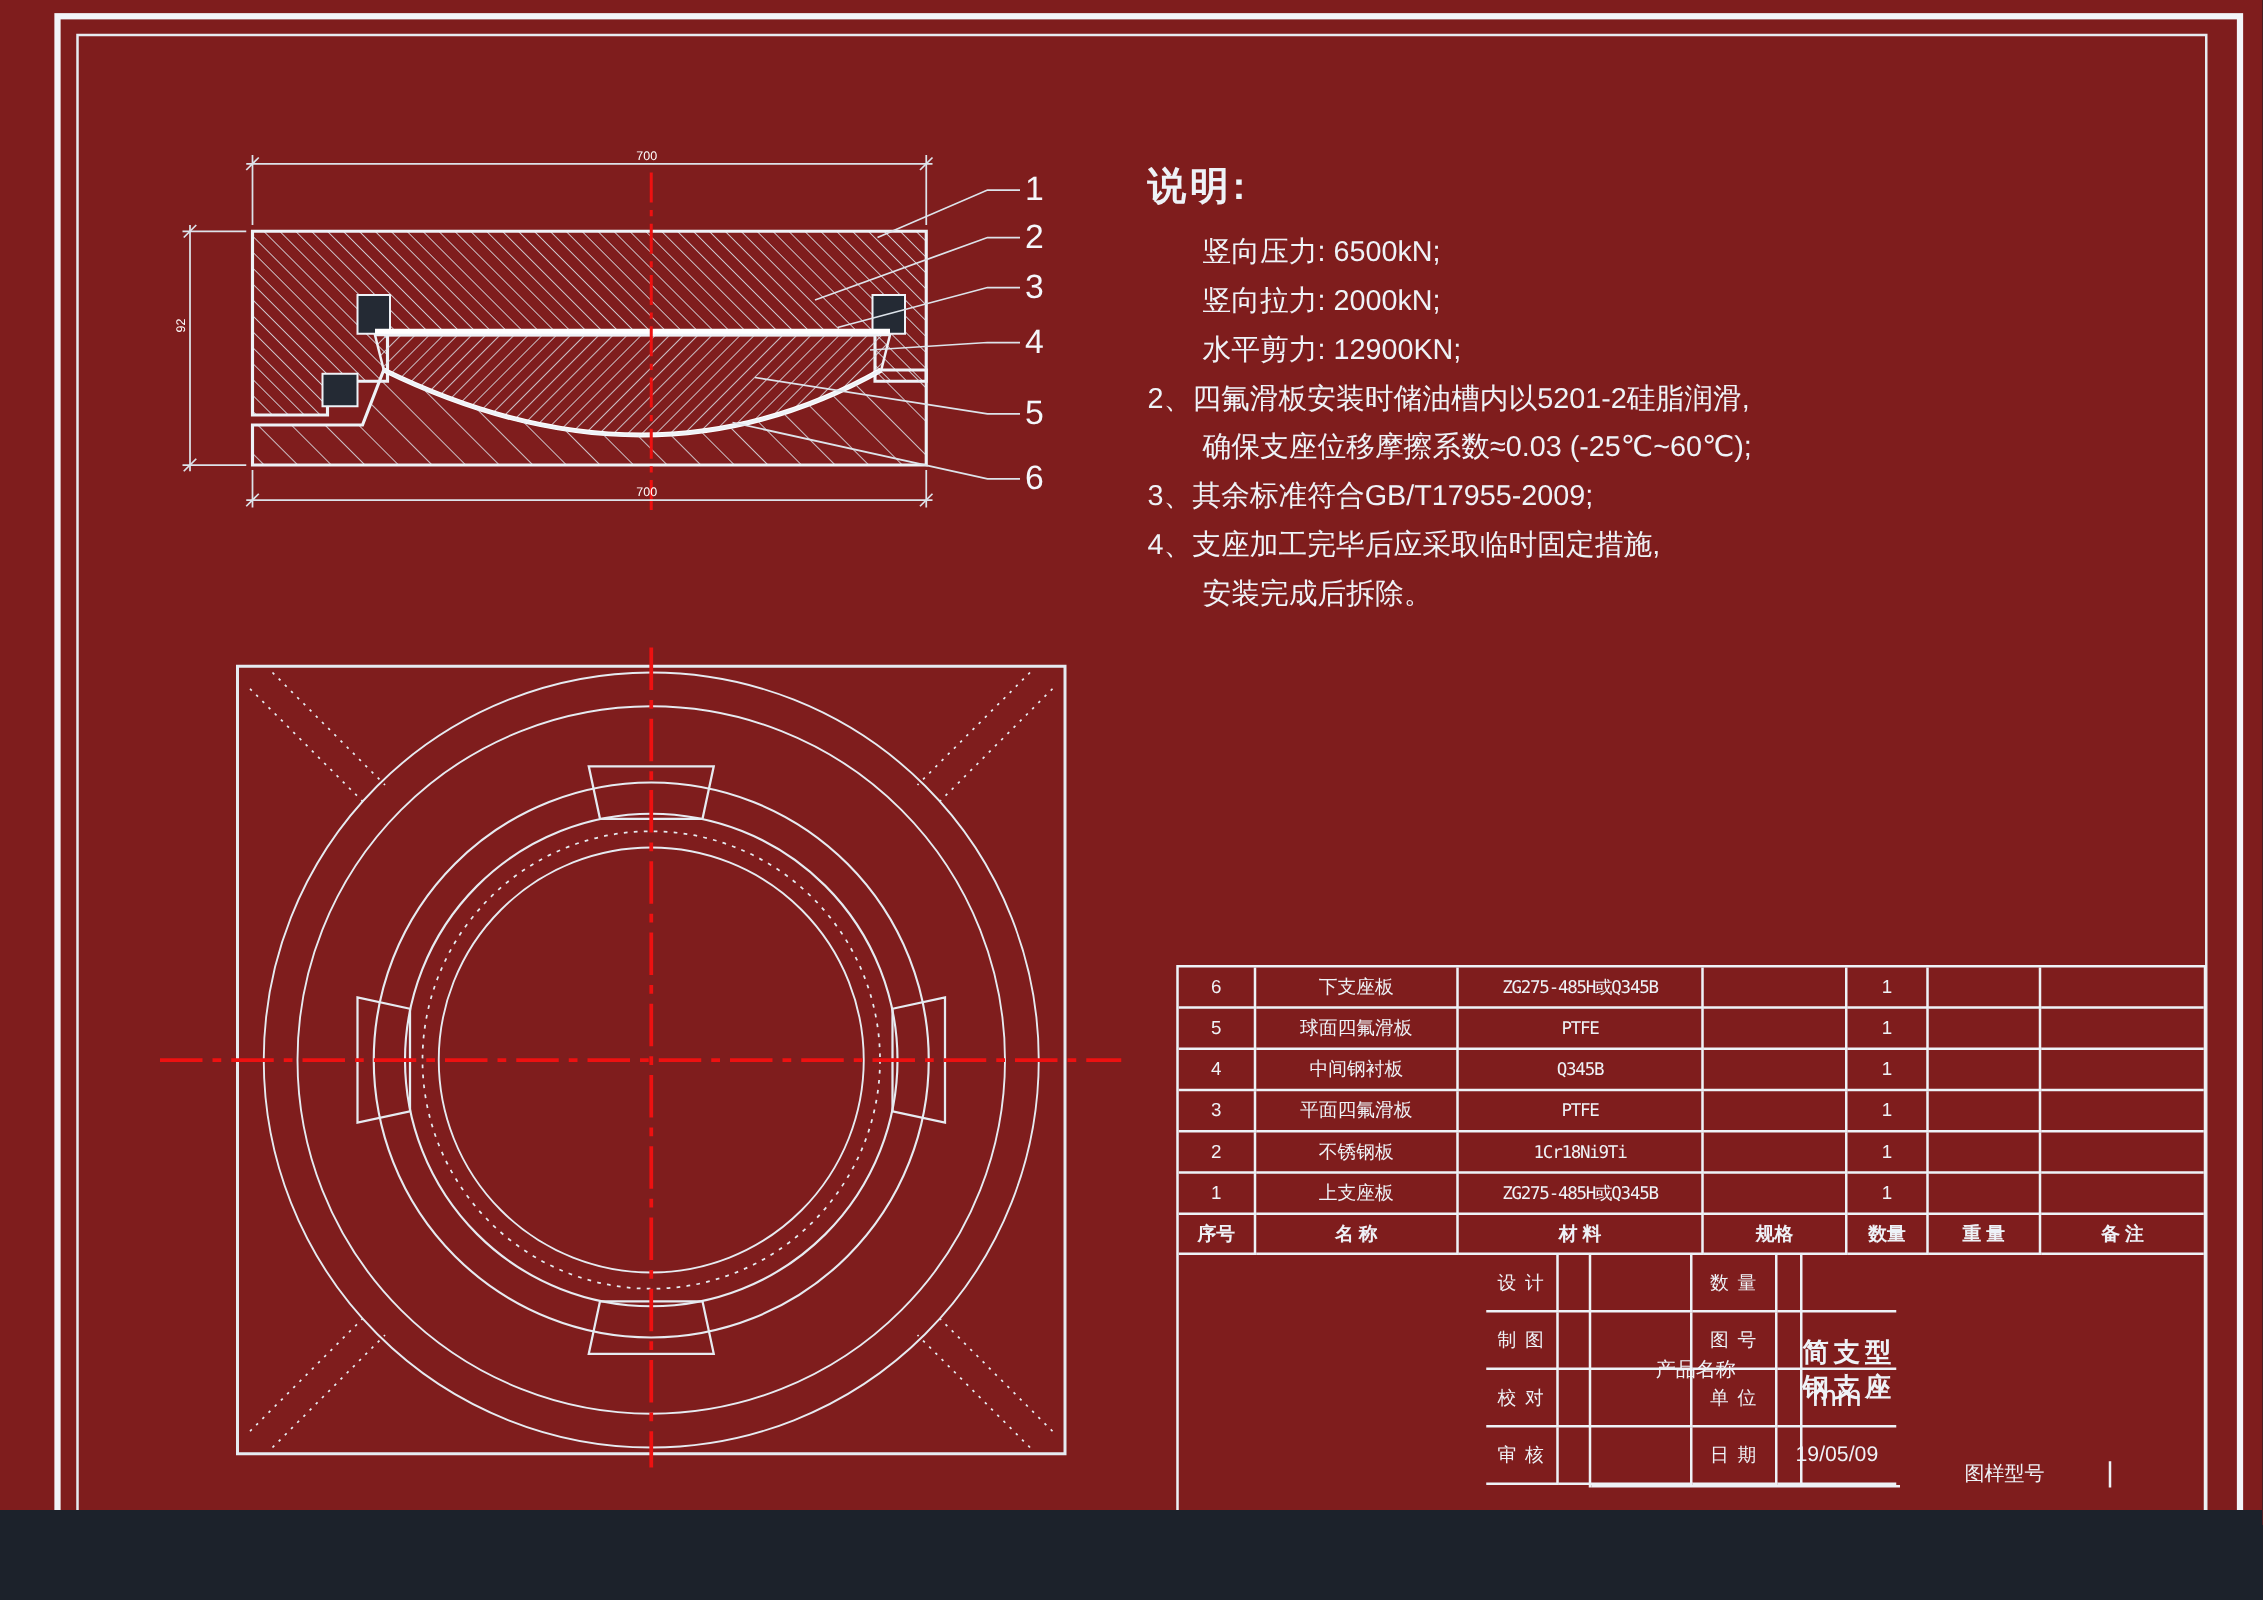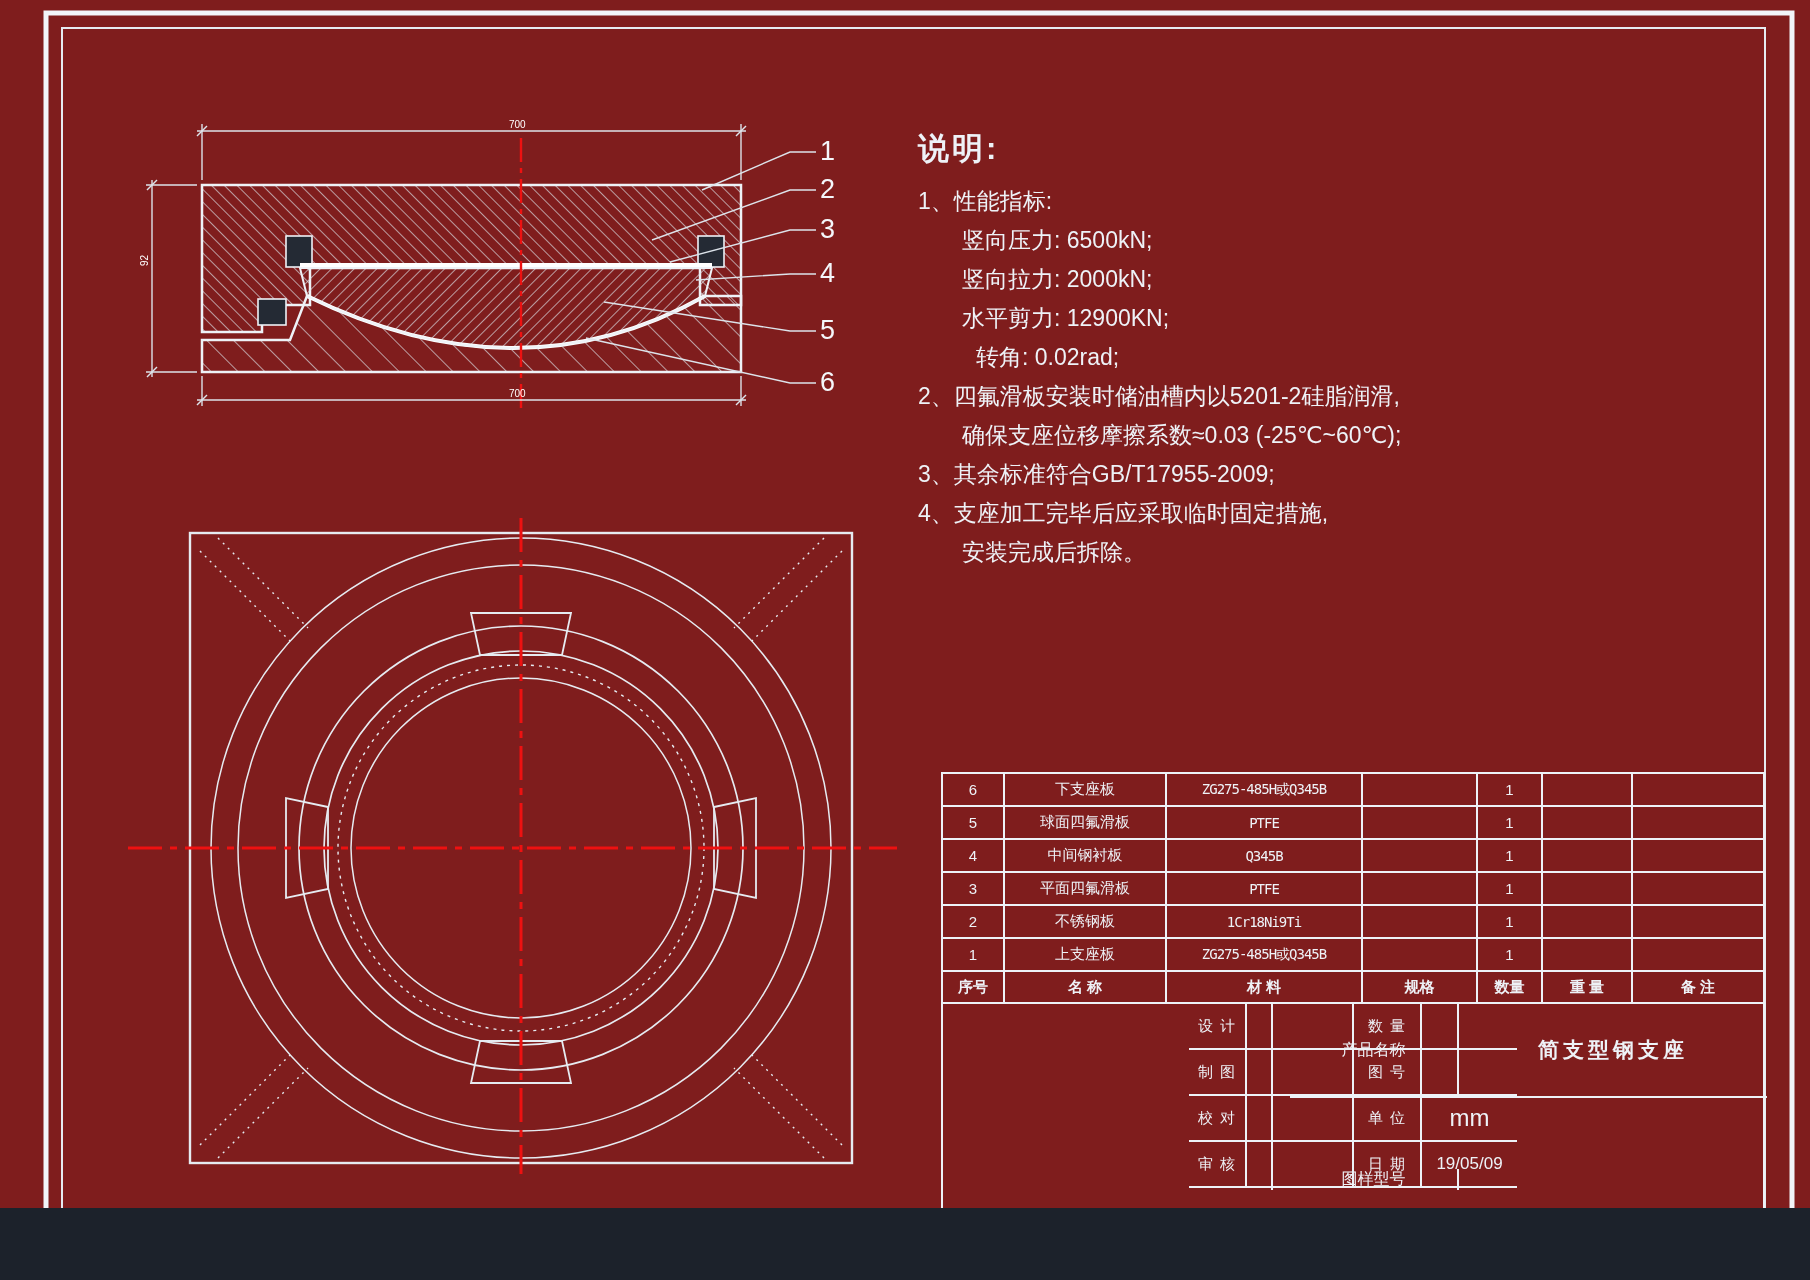--- a/index.html
+++ b/index.html
@@ -27,21 +27,21 @@
     display:flex;align-items:center;justify-content:center;
     white-space:nowrap;overflow:hidden;
   }
   .tcell:last-child{border-right:none;}
   .bom-row{height:33px;}
   .bom-head{height:32px;font-weight:bold;}
   .tb-row{height:46px;justify-content:center;}
   .lab{letter-spacing:7px;padding-left:6px;}
   .mat{font-family:"DejaVu Sans Mono",monospace;font-size:14px;letter-spacing:-1px;}
   #tb-right{position:absolute;left:328px;top:230px;width:496px;height:186px;
-    box-sizing:border-box;display:flex;flex-direction:column;padding-left:17px;}
+    box-sizing:border-box;display:flex;flex-direction:row;}
   .tb-big-row{display:flex;flex:1;box-sizing:border-box;border-bottom:2px solid #eef2f7;}
   .tb-big-row:last-child{border-bottom:none;align-items:flex-end;}
   .tb-big-label{width:169px;box-sizing:border-box;border-right:2px solid #eef2f7;
     display:flex;align-items:center;justify-content:center;font-size:16px;}
   .tb-big-value{flex:1;display:flex;align-items:center;justify-content:center;}
   .product-name{font-size:21px;font-weight:bold;letter-spacing:4px;}
   .model-no{font-size:31px;font-family:"DejaVu Sans Mono",monospace;letter-spacing:2px;}
   #tb-empty{position:absolute;left:0;top:416px;width:824px;height:50px;box-sizing:border-box;}
 </style>
 </head>
@@ -155,25 +155,23 @@
           <line x1="824" y1="1158" x2="734" y2="1068"></line>
       </g>
 
       <line x1="128" y1="848" x2="897" y2="848" stroke="#ee1111" stroke-width="3" stroke-dasharray="34 8 7 8"></line>
       <line x1="521" y1="518" x2="521" y2="1174" stroke="#ee1111" stroke-width="3" stroke-dasharray="34 8 7 8"></line>
     </g>
   </svg>
 
   <div id="notes">
     <div class="notes-title">说明:</div>
-    <div class="note-line ind-0">1、性能指标:</div>
     <div class="note-line ind-1">竖向压力: 6500kN;</div>
     <div class="note-line ind-1">竖向拉力: 2000kN;</div>
     <div class="note-line ind-1">水平剪力: 12900KN;</div>
-    <div class="note-line ind-2">转角: 0.02rad;</div>
     <div class="note-line ind-0">2、四氟滑板安装时储油槽内以5201-2硅脂润滑,</div>
     <div class="note-line ind-1">确保支座位移摩擦系数≈0.03 (-25℃~60℃);</div>
     <div class="note-line ind-0">3、其余标准符合GB/T17955-2009;</div>
     <div class="note-line ind-0">4、支座加工完毕后应采取临时固定措施,</div>
     <div class="note-line ind-1">安装完成后拆除。</div>
   </div>
 
   <div id="tblock">
 
     <div class="trow bom-row">

